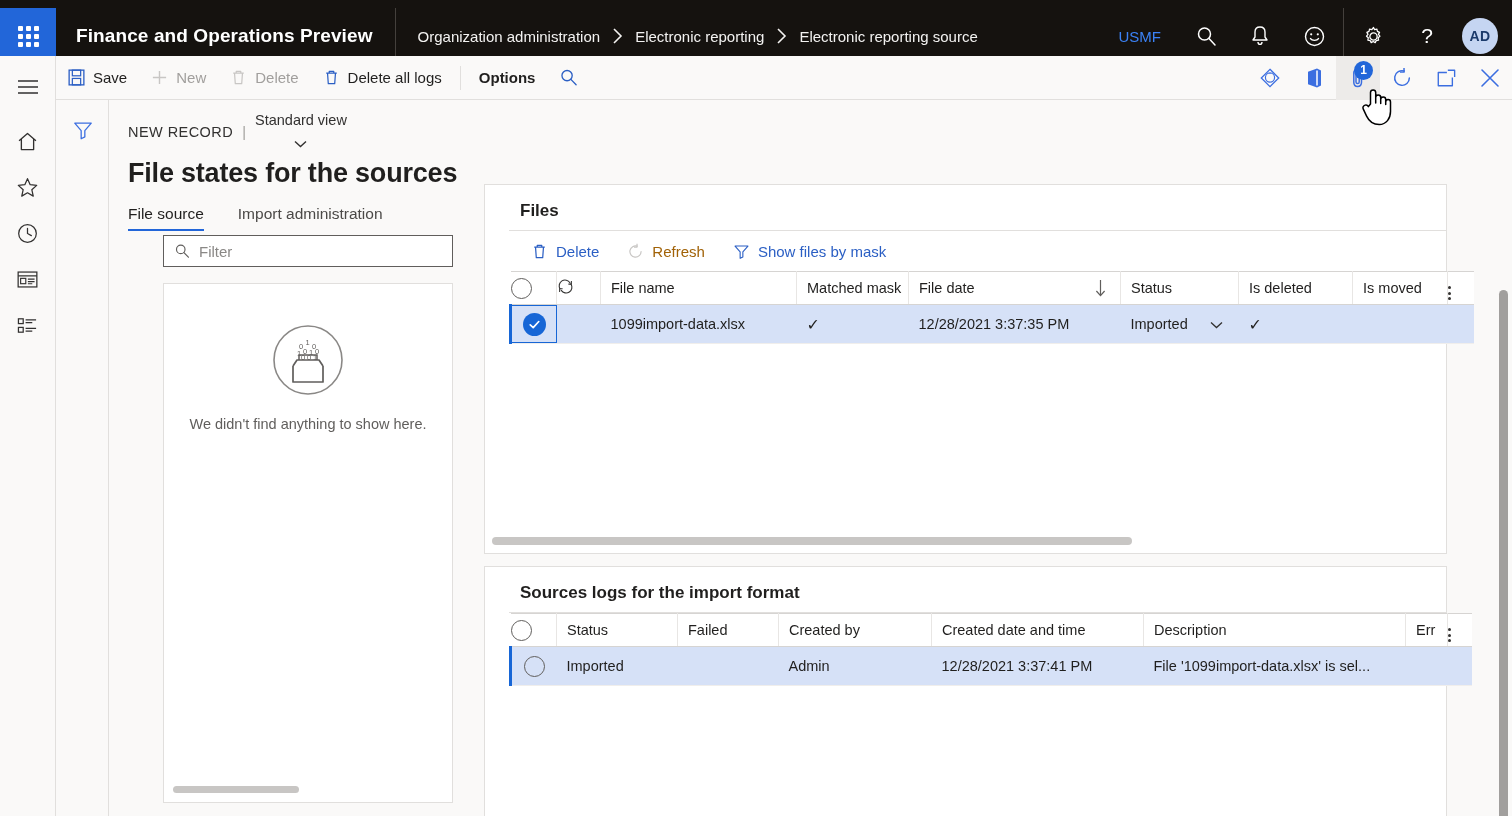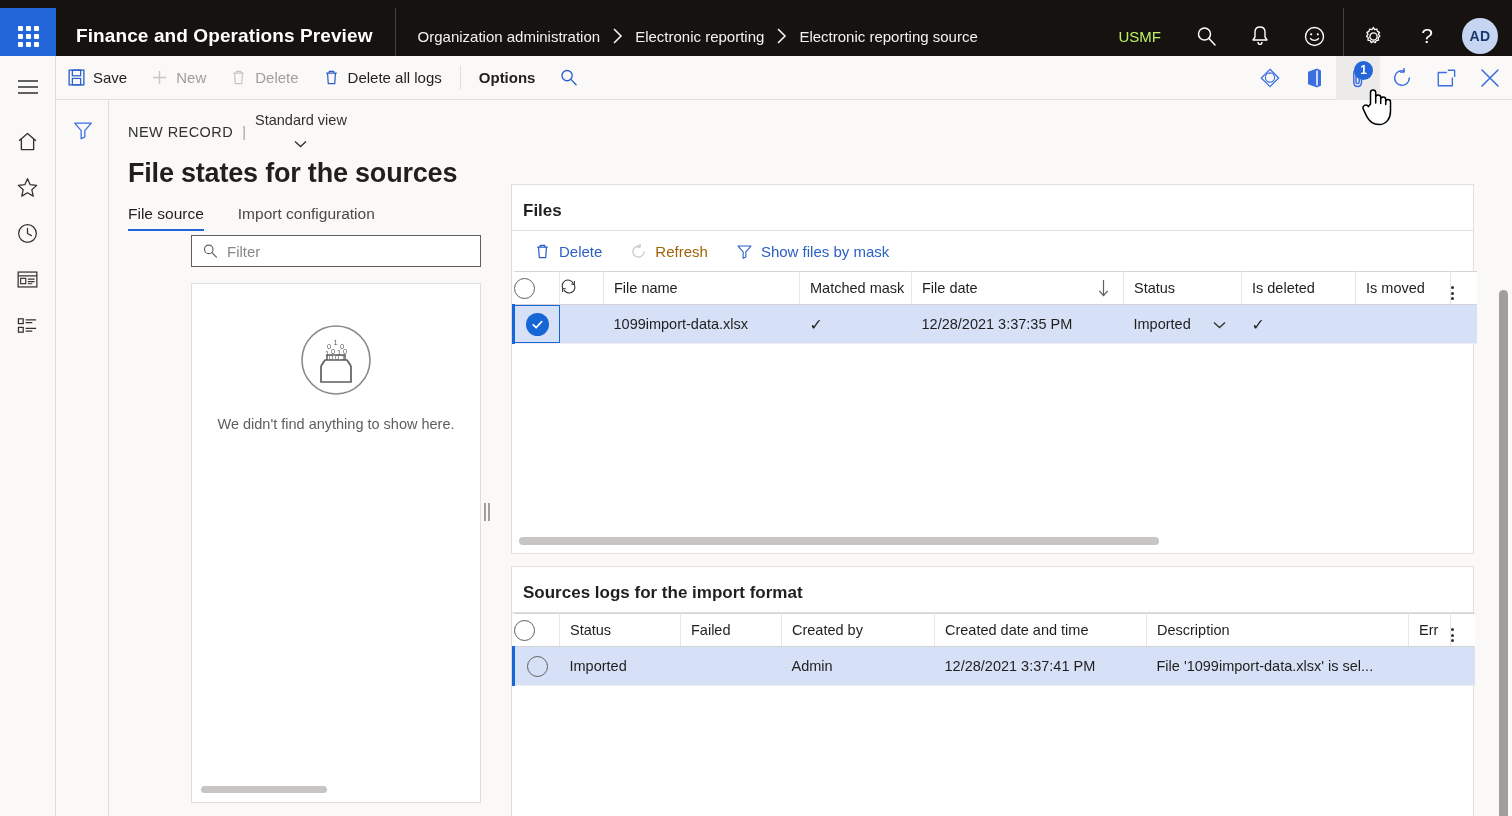--- a/index.html
+++ b/index.html
@@ -37,21 +37,21 @@
     color: #f3f2f1; font-size: 15px; white-space: nowrap; cursor: pointer;
   }
   .crumb-chev {
     color: #f3f2f1; font-size: 15px; padding: 0 12px; display:flex; align-items:center;
   }
   .crumb-chev svg { display:block; }
   .topbar-right {
     margin-left: auto; display: flex; align-items: center; height: 56px;
   }
   .tb-company {
-    color: #bef264; font-size: 15px; padding: 0 18px; cursor: pointer; white-space: nowrap;
+    color: #3b82f6; font-size: 15px; padding: 0 18px; cursor: pointer; white-space: nowrap;
   }
   .tb-icon {
     width: 54px; height: 56px; display: flex; align-items: center; justify-content: center;
     cursor: pointer; color: #ffffff;
   }
   .tb-sep { width: 1px; height: 56px; background: #44403c; margin: 0 2px; }
   .avatar {
     width: 36px; height: 36px; border-radius: 50%; background: #c5d5f2;
     color: #1b3a6b; font-size: 14px; font-weight: 600;
     display: flex; align-items: center; justify-content: center;
@@ -126,21 +126,21 @@
     font-size: 15.5px; color: #323130; padding-bottom: 8px; cursor: pointer; position: relative;
   }
   .tab.active { color: #201f1e; }
   .tab.active::after {
     content: ""; position: absolute; left: 0; right: 0; bottom: 0; height: 2.5px; background: #2266d9;
   }
   .tab.muted { color: #4b4947; }
 
   
   .leftpane {
-    position: absolute; top: 135px; left: 46px; width: 326px; height: 570px; padding-left: 36px;
+    position: absolute; top: 135px; left: 18px; width: 326px; height: 570px; padding-left: 36px;
   }
   .filter-box {
     height: 32px; border: 1px solid #605e5c; background: #fff;
     display: flex; align-items: center; gap: 9px; padding: 0 10px;
   }
   .filter-box .ph { color: #8a8886; font-size: 15px; }
   .filter-box .si { color: #605e5c; display: flex; }
   .empty-card {
     margin-top: 16px; height: 520px; border: 1px solid #e1dfdd; background: #fff;
     position: relative;
@@ -157,22 +157,23 @@
 
   
   .splitter {
     position: absolute; top: 400px; left: 372px; width: 12px; height: 24px;
     display: flex; align-items: center; justify-content: center; gap: 2px; cursor: col-resize;
   }
   .splitter i { width: 2px; height: 18px; background: #a19f9d; display: block; }
 
   
   .rpane {
-    position: absolute; left: 402px; width: 963px; background: #ffffff;
+    position: absolute; left: 375px; width: 963px; background: #ffffff;
     border: 1px solid #e1dfdd;
+    padding-left: 24px;
   }
   #files-pane { top: 84px; height: 370px; }
   #logs-pane  { top: 466px; height: 330px; }
 
   .pane-title {
     font-size: 17px; font-weight: bold; color: #201f1e;
     padding: 16px 0 0 11px; height: 45px;
   }
   .pane-rule { height: 1px; background: #e1dfdd; }
 
@@ -462,21 +463,21 @@
       </span>
     </div>
     <div class="page-title">File states for the sources</div>
   </div>
 
   <div class="tabs">
     <div class="tab active">
       <span>File source</span>
     </div>
     <div class="tab muted">
-      <span>Import configuration</span>
+      <span>Import administration</span>
     </div>
   </div>
 
   <div class="leftpane">
     <div class="filter-box">
       <span class="si">
         <svg width="16" height="16" viewBox="0 0 18 18">
             <circle cx="7.6" cy="7.2" r="4.8" stroke="#605e5c" stroke-width="1.3" fill="none"></circle>
             <path d="M11.2 10.8 L16.2 16" stroke="#605e5c" stroke-width="1.3" stroke-linecap="round"></path>
           </svg>

